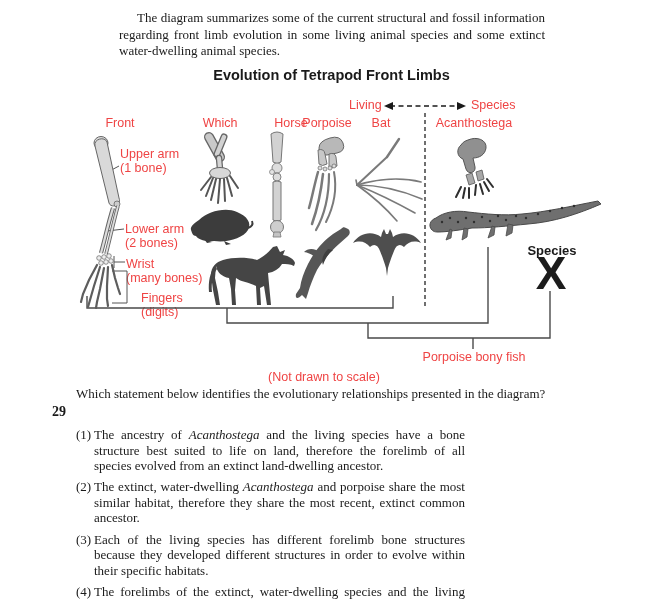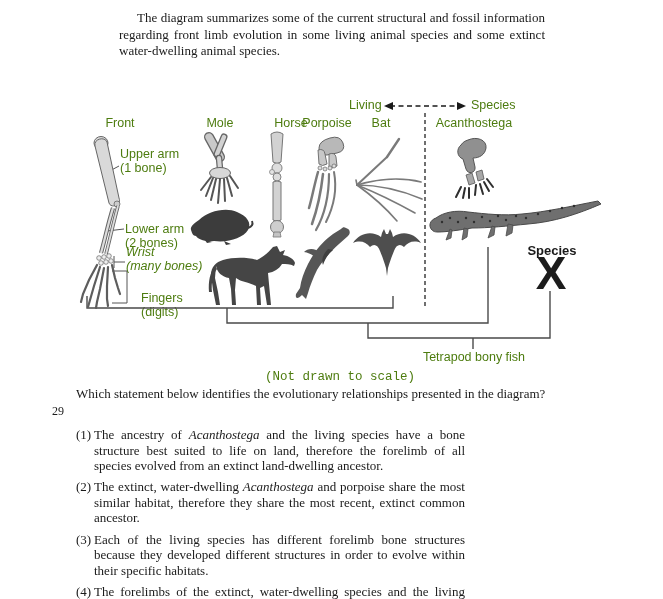--- a/index.html
+++ b/index.html
@@ -7,73 +7,74 @@
         font-family:"Liberation Serif",serif;color:#1a1a1a;overflow:hidden;}
 
   
   .intro{position:absolute;left:119px;top:10px;width:426px;margin:0;
          font-size:13px;line-height:16.6px;text-align:justify;text-indent:18px;}
   .title{position:absolute;left:0;top:67px;width:663px;margin:0;text-align:center;
          font-family:"Liberation Sans",sans-serif;font-size:14.5px;font-weight:bold;}
 
   
   .dlabel{position:absolute;font-family:"Liberation Sans",sans-serif;
-          font-size:12.5px;line-height:13.5px;color:#4d7c0f;white-space:pre-line;}
+          font-size:12.5px;line-height:13.5px;color:#ef4444;white-space:pre-line;}
   .col{transform:translateX(-50%);white-space:nowrap;}
   .ctr{transform:translateX(-50%);white-space:nowrap;}
   .species-word{position:absolute;transform:translateX(-50%);white-space:nowrap;
           font-family:"Liberation Sans",sans-serif;font-size:13px;font-weight:bold;text-align:center;}
   .big-x{position:absolute;transform:translateX(-50%);
           font-family:"Liberation Sans",sans-serif;font-weight:bold;
           font-size:46px;line-height:38px;color:#1c1c1c;}
   svg.abs{position:absolute;overflow:visible;}
   svg.lines{left:0;top:0;pointer-events:none;}
 
   
-  .qnum{position:absolute;left:52px;top:404px;font-weight:normal;font-size:12px;}
+  .qnum{position:absolute;left:52px;top:404px;font-weight:bold;font-size:14px;}
   .qtext{position:absolute;left:76px;top:386px;width:520px;margin:0;font-size:13px;line-height:15.6px;}
   .options{position:absolute;left:76px;top:427px;width:390px;}
   .option{position:relative;padding-left:18px;width:371px;margin:0 0 5.5px 0;
           font-size:13px;line-height:15.6px;text-align:justify;}
   .onum{position:absolute;left:0;top:0;}
   .option i{font-style:italic;}
 </style>
 </head>
 <body>
 
 <div class="page">
 
   <p class="intro">The diagram summarizes some of the current structural and fossil information regarding front limb evolution in some living animal species and some extinct water-dwelling animal species.</p>
+  <h2 class="title">Evolution of Tetrapod Front Limbs</h2>
 
   <div>
 
     <span class="dlabel" style="left:349px;top:99px;">Living</span>
     <span class="dlabel" style="left:471px;top:99px;">Species</span>
 
     <span class="dlabel col" style="left:120px;top:117px;">Front</span>
-    <span class="dlabel col" style="left:220px;top:117px;">Mole</span>
+    <span class="dlabel col" style="left:220px;top:117px;">Which</span>
     <span class="dlabel col" style="left:291px;top:117px;">Horse</span>
     <span class="dlabel col" style="left:327px;top:117px;">Porpoise</span>
     <span class="dlabel col" style="left:381px;top:117px;text-align:center;">Bat</span>
     <span class="dlabel col" style="left:474px;top:117px;">Acanthostega</span>
 
     <span class="dlabel" style="left:120px;top:148px;">Upper arm
 (1 bone)</span>
     <span class="dlabel" style="left:125px;top:223px;">Lower arm
 (2 bones)</span>
-    <span class="dlabel" style="left:126px;top:246px;font-style:italic;">Wrist
+    <span class="dlabel" style="left:126px;top:258px;">Wrist
 (many bones)</span>
     <span class="dlabel" style="left:141px;top:276px;margin-top:16px;">Fingers
 (digits)</span>
 
     <span class="species-word" style="left:552px;top:243px;">Species</span>
     <span class="big-x" style="left:551px;top:254px;">X</span>
 
-    <span class="dlabel ctr" style="left:474px;top:351px;">Tetrapod bony fish</span>
-    <span class="dlabel ctr" style="left:340px;top:371px;font-family:Liberation Mono, monospace;">(Not drawn to scale)</span>
+    <span class="dlabel ctr" style="left:474px;top:351px;">Porpoise bony fish</span>
+    <span class="dlabel ctr" style="left:324px;top:371px;">(Not drawn to scale)</span>
 
     <svg class="abs lines" width="663" height="599" viewBox="0 0 663 599">
       <g stroke="#1a1a1a" fill="#1a1a1a">
         <path d="M390,106 H458" fill="none" stroke-width="1.3" stroke-dasharray="5 3.5"></path>
         <path d="M384,106 L393,102 L393,110 Z" stroke="none"></path>
         <path d="M466,106 L457,102 L457,110 Z" stroke="none"></path>
       </g>
       <path d="M425,113 V308" fill="none" stroke="#333" stroke-width="1.4" stroke-dasharray="4 3"></path>
       <g fill="none" stroke="#4a4a4a" stroke-width="1.4">
         <path d="M87,296 V308 H393 V296"></path>

